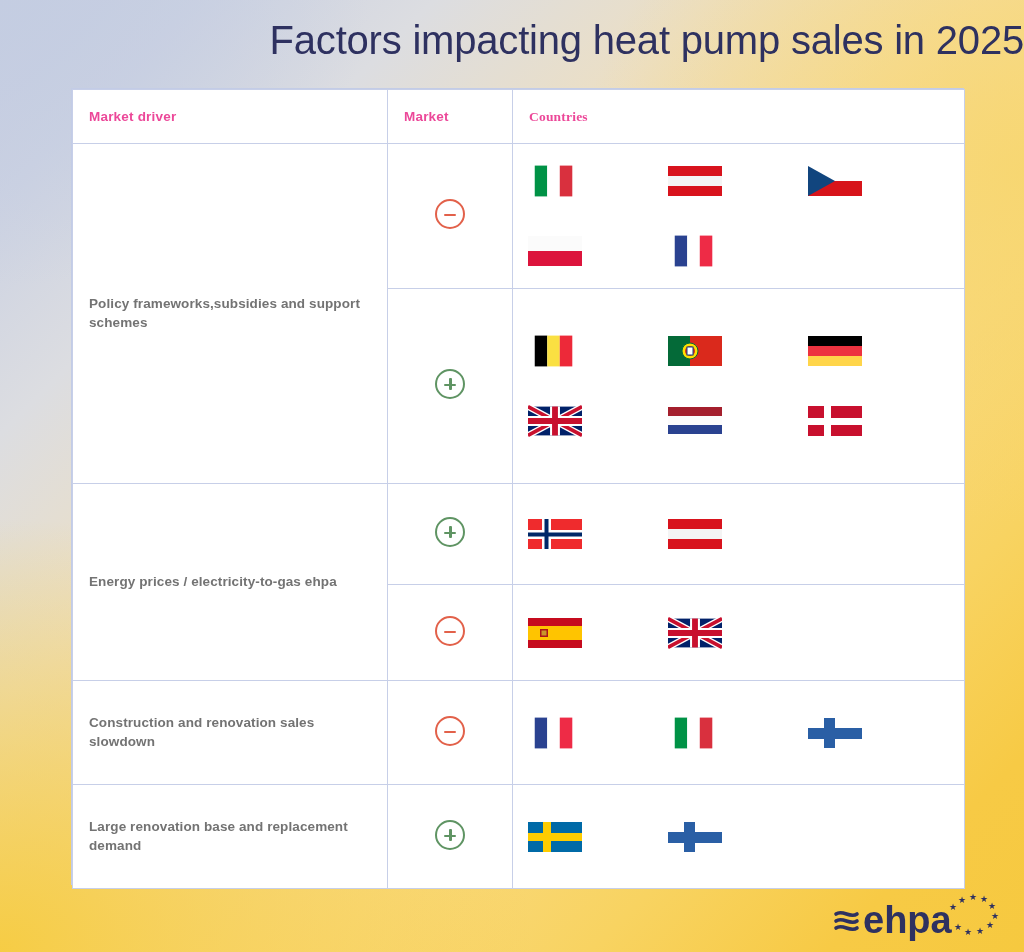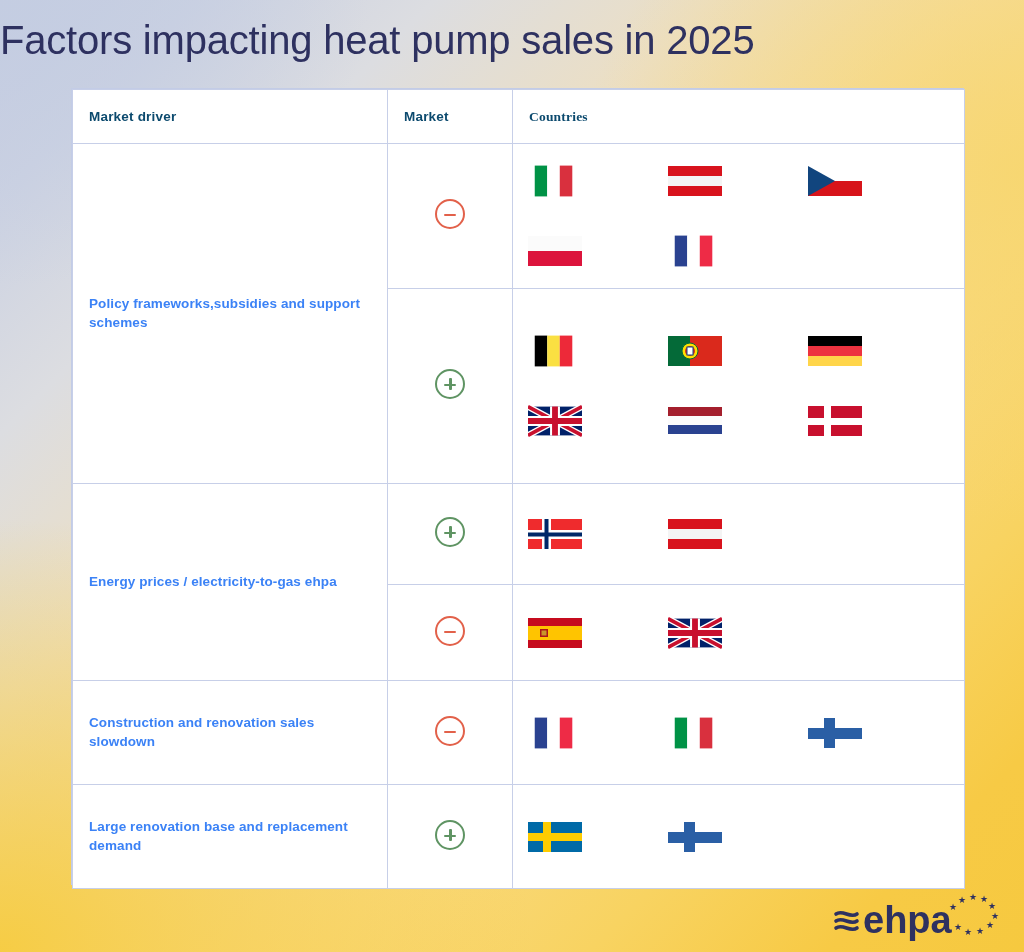--- a/index.html
+++ b/index.html
@@ -20,21 +20,21 @@
       radial-gradient(ellipse 70% 60% at 100% 18%, rgba(247,214,110,0.85) 0%, rgba(247,214,110,0) 62%),
       radial-gradient(ellipse 80% 70% at 0% 100%, rgba(246,203,60,0.92) 0%, rgba(246,203,60,0) 65%),
       radial-gradient(ellipse 60% 50% at 0% 0%, rgba(196,205,226,0.95) 0%, rgba(196,205,226,0) 60%);
     pointer-events: none;
   }
   .page { position: relative; width: 1024px; height: 952px; }
 
   .title {
     position: absolute;
     left: 0; right: 0; top: 18px;
-    text-align: left;
+    text-align: right;
     font-size: 40px;
     font-weight: 400;
     letter-spacing: -0.2px;
     color: #2e3160;
     font-family: "Liberation Sans", sans-serif;
   }
 
   .table-wrap {
     position: absolute;
     left: 71px; top: 88px;
@@ -55,31 +55,31 @@
     border: 1px solid #c7cfe8;
     vertical-align: middle;
     background: #ffffff;
   }
   table.matrix th {
     height: 54px;
     text-align: left;
     padding: 0 0 0 16px;
     font-size: 13.5px;
     font-weight: bold;
-    color: #0c4a6e;
+    color: #ec4899;
     letter-spacing: 0.2px;
   }
   th.h-impact { padding-left: 14px; }
   th.h-countries { padding-left: 15px; font-family: Liberation Serif, serif; }
 
   td.driver {
     padding: 0 8px 0 16px;
     font-size: 13.5px;
     font-weight: bold;
-    color: #3b82f6;
+    color: #737373;
     line-height: 1.38;
     letter-spacing: 0.1px;
   }
   td.impact { text-align: center; }
   td.countries { padding: 14px 16px 14px 15px; }
 
   
   .impact-icon {
     display: inline-block;
     width: 30px; height: 30px;

